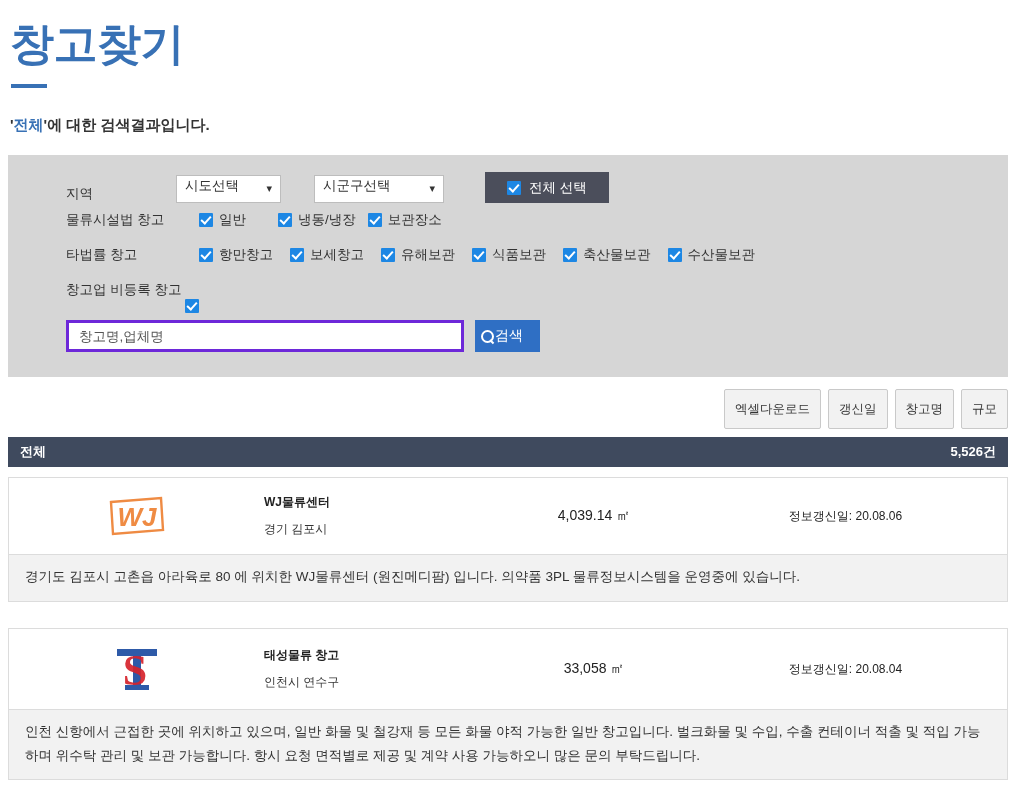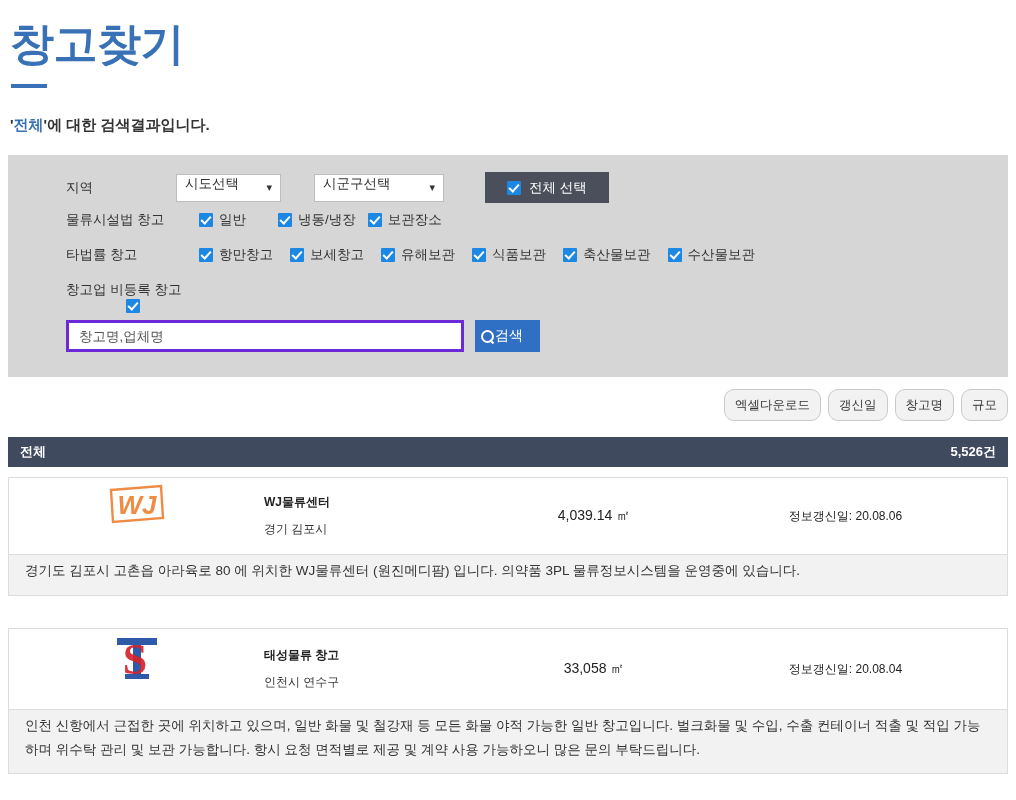--- a/index.html
+++ b/index.html
@@ -47,21 +47,21 @@
 
   
   .filter-panel {
     position: absolute;
     left: 8px;
     top: 155px;
     width: 1000px;
     height: 222px;
     background: #d6d6d6;
   }
-  .f-row { position: absolute; display: flex; align-items: center; }
+  .f-row { position: absolute; display: flex; align-items: flex-end; }
   .f-label {
     font-size: 13.5px;
     color: #333;
     width: 110px;
     text-align: left;
   }
   .row-region { left: 58px; top: 17px; }
   .row-logi   { left: 58px; top: 56px; }
   .row-other  { left: 58px; top: 91px; }
   .row-unreg  { left: 58px; top: 126px; flex-direction: column; }
@@ -202,27 +202,27 @@
   .sortbar {
     position: absolute;
     right: 8px;
     top: 389px;
     display: flex;
     gap: 7px;
   }
   .sortbtn {
     background: #f2f2f2;
     border: 1px solid #c9c9c9;
-    height: 32px;
+    height: 40px;
     padding: 0 10px;
     font-size: 12.5px;
     font-family: "Liberation Sans", "DejaVu Sans", sans-serif;
     color: #333;
     cursor: pointer;
-    border-radius: 10px;
+    border-radius: 2px;
     line-height: 22px;
   }
 
   
   .count-bar {
     position: absolute;
     left: 8px;
     top: 437px;
     width: 1000px;
     height: 30px;
@@ -247,20 +247,21 @@
   .card-main {
     height: 76px;
     display: flex;
     align-items: center;
     position: relative;
     background: #ffffff;
   }
   .logo-cell {
     width: 255px;
     display: flex;
+    align-items: center;
     justify-content: center;
     height: 100%;
   }
   .name-cell {
     width: 230px;
     text-align: left;
     font-size: 12px;
     color: #222;
   }
   .name-cell .wname { font-weight: bold; margin-bottom: 10px; }
@@ -277,21 +278,21 @@
     font-size: 12px;
     color: #222;
     padding-right: 10px;
   }
   .card-desc {
     background: #f2f2f2;
     border-top: 1px solid #dcdcdc;
     font-size: 13.5px;
     color: #333;
     line-height: 1.75;
-    padding: 4px 16px 12px 16px;
+    padding: 10px 16px 12px 16px;
   }
 
   
   .logo-wj { width: 64px; height: 52px; }
   .logo-ts { width: 58px; height: 58px; }
 </style>
 </head>
 <body>
 
 <div class="page">

